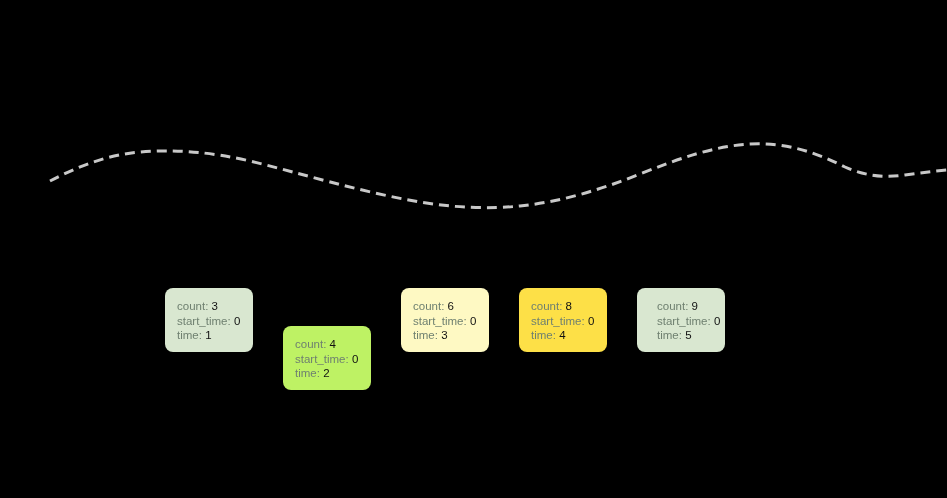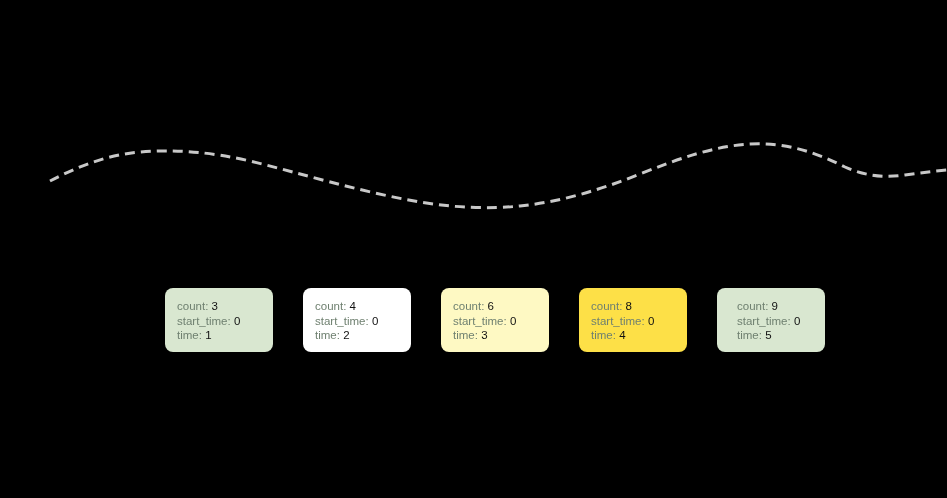--- a/index.html
+++ b/index.html
@@ -33,21 +33,21 @@
   #card-row {
     position: absolute;
     left: 165px;
     top: 288px;
     display: flex;
     flex-direction: row;
     align-items: flex-start;
     gap: 30px;
   }
   .node-card {
-    width: 108px;
+    width: 88px;
     height: 64px;
     box-sizing: border-box;
     background: #d9e7d0;
     border-radius: 8px;
     padding: 11px 0 0 12px;
   }
   .card-line {
     font-size: 11.5px;
     line-height: 14.6px;
     color: #1a1a1a;
@@ -68,21 +68,21 @@
   <svg id="trend-svg" viewBox="0 0 947 498" xmlns="http://www.w3.org/2000/svg">
     <path id="trend-path" fill="none" stroke="#c8c8c8" stroke-width="3" stroke-linecap="butt" stroke-dasharray="10 6" d="M 50 181 C 75 168, 105 155, 140 152 C 175 149, 210 152, 250 161 C 300 173, 360 192, 420 202 C 455 208, 490 209, 520 206 C 560 202, 600 190, 640 174 C 680 158, 715 146, 750 144 C 785 142, 815 152, 845 167 C 865 176, 885 178, 905 175 C 920 173, 935 171, 947 170"></path>
   </svg>
 
   <div id="card-row">
       <div class="node-card" style="background: rgb(217, 231, 208);">
         <div class="card-line"><span class="field-label" style="color: rgb(111, 128, 112);">count:</span> <span class="field-value" style="color: rgb(17, 17, 17);">3</span></div>
         <div class="card-line"><span class="field-label" style="color: rgb(111, 128, 112);">start_time:</span> <span class="field-value" style="color: rgb(17, 17, 17);">0</span></div>
         <div class="card-line"><span class="field-label" style="color: rgb(111, 128, 112);">time:</span> <span class="field-value" style="color: rgb(17, 17, 17);">1</span></div>
       </div>
-      <div class="node-card" style="background: #ffffff;">
+      <div class="node-card" style="background: #bef264; margin-top: 38px;">
         <div class="card-line"><span class="field-label" style="color: rgb(111, 128, 112);">count:</span> <span class="field-value" style="color: rgb(17, 17, 17);">4</span></div>
         <div class="card-line"><span class="field-label" style="color: rgb(111, 128, 112);">start_time:</span> <span class="field-value" style="color: rgb(17, 17, 17);">0</span></div>
         <div class="card-line"><span class="field-label" style="color: rgb(111, 128, 112);">time:</span> <span class="field-value" style="color: rgb(17, 17, 17);">2</span></div>
       </div>
       <div class="node-card" style="background: #fef9c3;">
         <div class="card-line"><span class="field-label" style="color: rgb(111, 128, 112);">count:</span> <span class="field-value" style="color: rgb(17, 17, 17);">6</span></div>
         <div class="card-line"><span class="field-label" style="color: rgb(111, 128, 112);">start_time:</span> <span class="field-value" style="color: rgb(17, 17, 17);">0</span></div>
         <div class="card-line"><span class="field-label" style="color: rgb(111, 128, 112);">time:</span> <span class="field-value" style="color: rgb(17, 17, 17);">3</span></div>
       </div>
       <div class="node-card" style="background: #fde047;">

